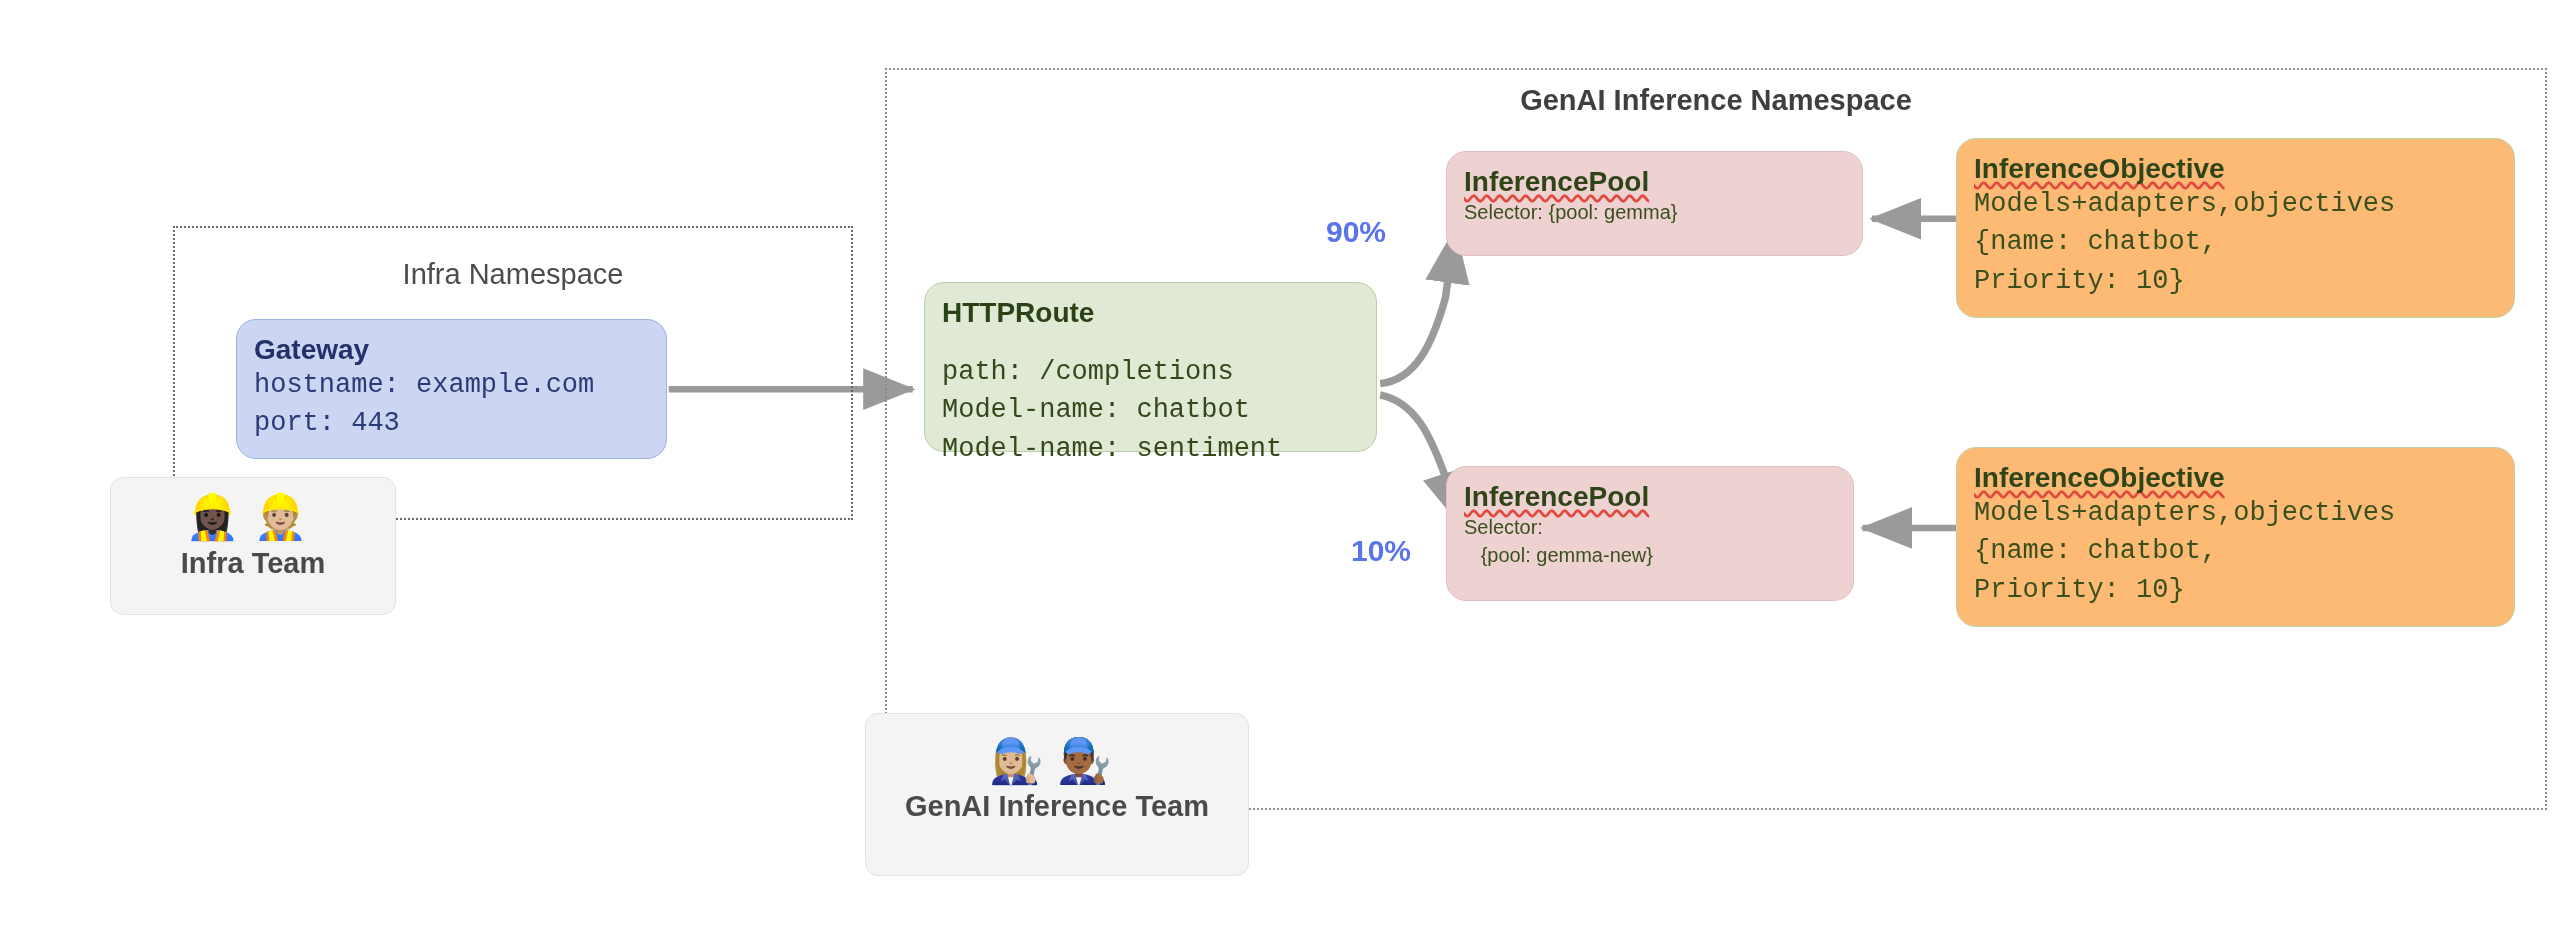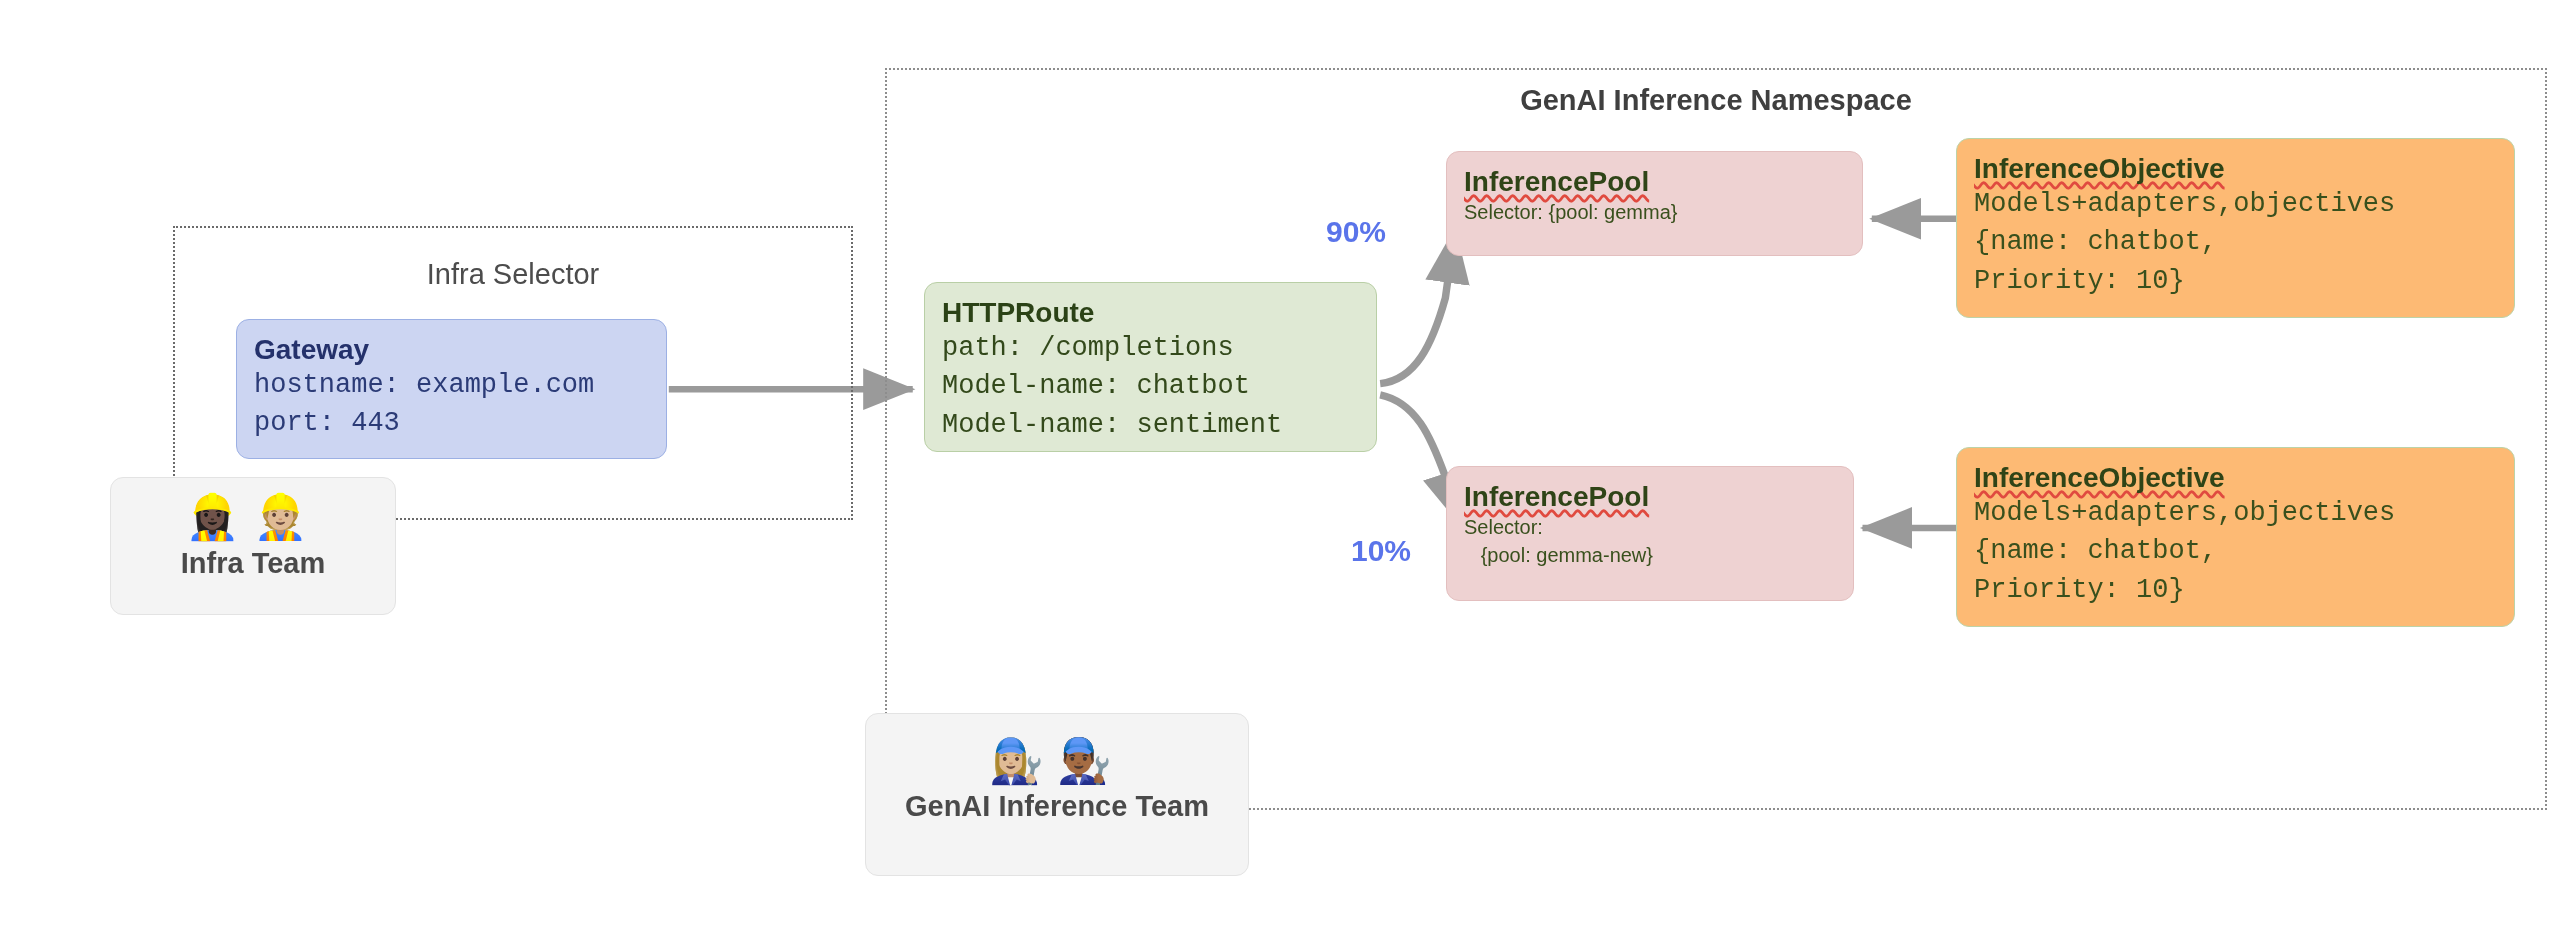--- a/index.html
+++ b/index.html
@@ -55,21 +55,21 @@
     top: 14px;
     font-size: 29px;
     font-weight: 700;
     color: #3f3f3f;
   }
 
   
   .card {
     position: absolute;
     box-sizing: border-box;
-    border-radius: 13px;
+    border-radius: 20px;
     padding: 13px 17px 15px 17px;
   }
   .card .card-title {
     font-family: "Liberation Sans", sans-serif;
     font-weight: 700;
     font-size: 28px;
     line-height: 1.18;
     display: inline-block;
   }
   .card .card-body {
@@ -102,21 +102,21 @@
   .c-httproute {
     left: 924px;
     top: 282px;
     width: 453px;
     height: 170px;
     background: #dfe9d4;
     border: 1.4px solid #b9cfa6;
     color: #2c4218;
   }
   .c-httproute .card-title { color: #2b4216; }
-  .c-httproute .card-body  { color: #33491b; }
+  .c-httproute .card-body  { color: #33491b; margin-top: 24px; }
 
   
   .c-pool {
     background: #eed2d2;
     border: 1.4px solid #e3bfbf;
   }
   .c-pool .card-title { color: #2f4417; }
   .c-pool .card-body  { color: #39501d; font-family: "Liberation Sans", sans-serif; font-size: 20px; }
   .c-pool-1 {
     left: 1446px;
@@ -224,21 +224,21 @@
     <path d="M1482,412 C1520,408 1538,370 1552,320 L1562,248" fill="none" stroke="#9a9a9a" stroke-width="8" marker-end="url(#arrowCurve)"></path>
 
     <path d="M1482,424 C1520,432 1536,468 1552,512 L1568,562" fill="none" stroke="#9a9a9a" stroke-width="8" marker-end="url(#arrowCurve)"></path>
 
     <line x1="2112" y1="235" x2="2010" y2="235" stroke="#9a9a9a" stroke-width="7" marker-end="url(#arrowLeft)"></line>
 
     <line x1="2112" y1="567" x2="2000" y2="567" stroke="#9a9a9a" stroke-width="7" marker-end="url(#arrowLeft)"></line>
   </svg>
 
   <div class="namespace ns-infra">
-    <div class="ns-title">Infra Selector</div>
+    <div class="ns-title">Infra Namespace</div>
   </div>
 
   <div class="namespace ns-genai">
     <div class="ns-title">GenAI Inference Namespace</div>
   </div>
 
   <div class="card c-gateway">
     <div class="card-title">Gateway</div>
     <div class="card-body">hostname: example.com
 port: 443</div>

